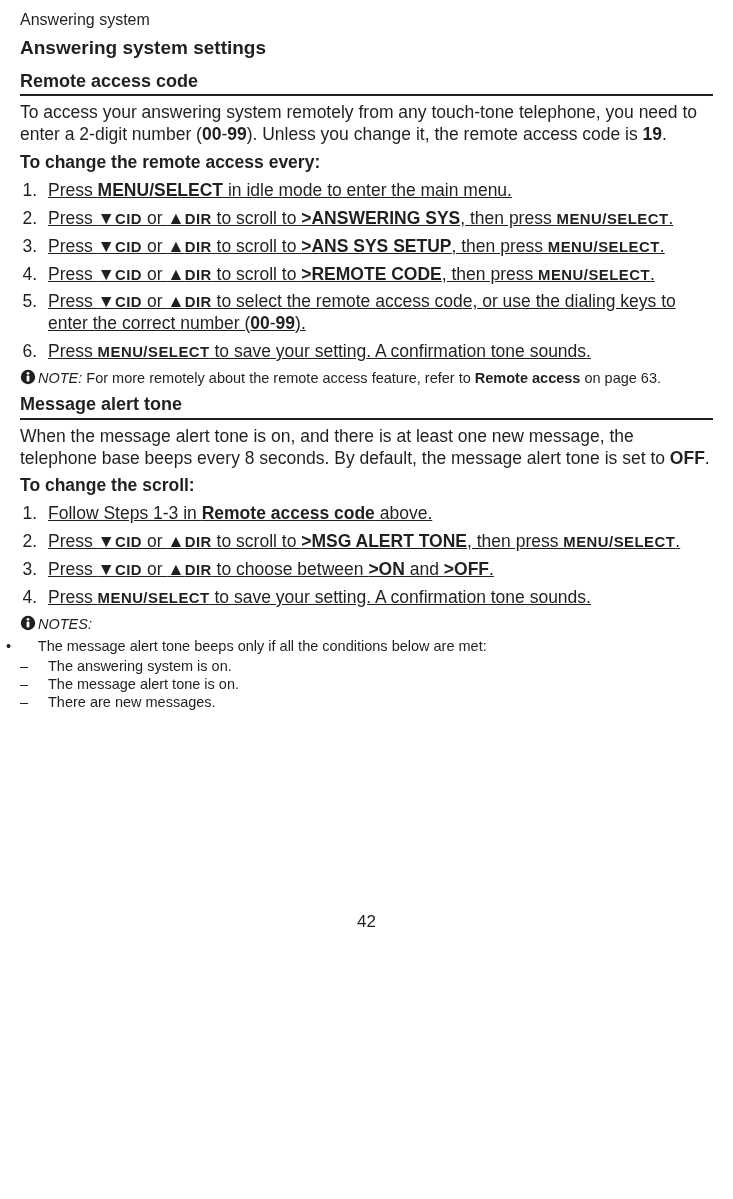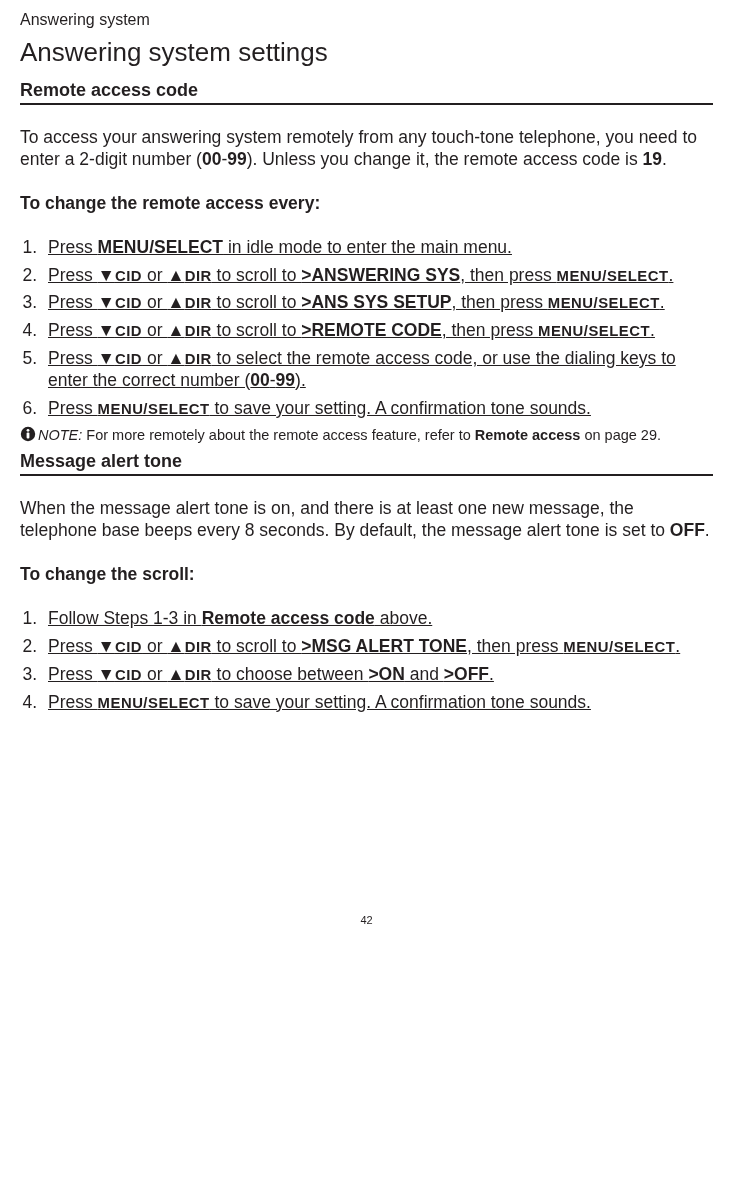--- a/index.html
+++ b/index.html
@@ -9,32 +9,32 @@
     width: 733px;
     padding: 10px 20px 20px 20px;
     box-sizing: border-box;
     font-size: 17.5px;
     line-height: 1.25;
   }
   .section-header {
     font-size: 16px;
   }
   h1.title {
-    font-size: 26px;
-    font-weight: normal;
+    font-size: 19px;
+    font-weight: bold;
     margin: 6px 0 10px 0;
   }
   h2.sub {
     font-size: 18px;
     font-weight: bold;
     margin: 4px 0 4px 0;
     border-bottom: 2px solid #231f20;
     padding-bottom: 2px;
   }
-  p { margin: 22px 0; }
+  p { margin: 6px 0; }
   .bold { font-weight: bold; }
   ol.steps {
     margin: 4px 0 4px 0;
     padding-left: 22px;
   }
   ol.steps > li {
     margin-bottom: 6px;
     padding-left: 6px;
     text-decoration: underline;
   }
@@ -79,21 +79,21 @@
   .info-icon {
     display: inline-block;
     width: 16px; height: 16px;
     vertical-align: -2px;
     margin-right: 2px;
   }
   .arrow { font-family: Arial, sans-serif; }
   .pagenum {
     text-align: center;
     margin-top: 200px;
-    font-size: 11px;
+    font-size: 17px;
   }
   .italic-bold { font-style: italic; font-weight: normal; }
 </style>
 </head>
 <body>
 
 <div class="section-header">Answering system</div>
 
 <h1 class="title">Answering system settings</h1>
 
@@ -124,21 +124,21 @@
   <li>
     <span>Press </span><span class="keycaps">MENU/SELECT</span><span> to save your setting. A confirmation tone sounds.</span>
   </li>
 </ol>
 
 <p class="note-line">
   <svg class="info-icon" viewBox="0 0 16 16">
       <circle cx="8" cy="8" r="7.2" fill="#231f20"></circle>
       <circle cx="8" cy="4.3" r="1.4" fill="#fff"></circle>
       <rect x="6.6" y="6.5" width="2.8" height="6" rx="1" fill="#fff"></rect>
-    </svg><span class="italic-bold">NOTE:</span><span> For more remotely about the remote access feature, refer to </span><span class="bold">Remote access</span><span> on page 29.</span>
+    </svg><span class="italic-bold">NOTE:</span><span> For more remotely about the remote access feature, refer to </span><span class="bold">Remote access</span><span> on page 63.</span>
 </p>
 
 <h2 class="sub">Message alert tone</h2>
 
 <p>
   <span>When the message alert tone is on, and there is at least one new message, the telephone base beeps every 8 seconds. By default, the message alert tone is set to </span><span class="bold">OFF</span><span>.</span>
 </p>
 
 <p class="bold">To change the scroll:</p>
 
@@ -151,17 +151,32 @@
   </li>
   <li>
     <span>Press </span><span class="arrow">▼</span><span class="keycaps">CID</span><span> or </span><span class="arrow">▲</span><span class="keycaps">DIR</span><span> to choose between </span><span class="bold">&gt;ON</span><span> and </span><span class="bold">&gt;OFF</span><span>.</span>
   </li>
   <li>
     <span>Press </span><span class="keycaps">MENU/SELECT</span><span> to save your setting. A confirmation tone sounds.</span>
   </li>
 </ol>
 
 <div class="notes-block">
+  <p style="margin:4px 0;">
+    <svg class="info-icon" viewBox="0 0 16 16">
+        <circle cx="8" cy="8" r="7.2" fill="#231f20"></circle>
+        <circle cx="8" cy="4.3" r="1.4" fill="#fff"></circle>
+        <rect x="6.6" y="6.5" width="2.8" height="6" rx="1" fill="#fff"></rect>
+      </svg><span class="italic-bold">NOTES:</span>
+  </p>
   <ul>
+    <li>
+      <span>The message alert tone beeps only if all the conditions below are met:</span>
+      <ul class="sublist">
+        <li><span>The answering system is on.</span></li>
+        <li><span>The message alert tone is on.</span></li>
+        <li><span>There are new messages.</span></li>
+      </ul>
+    </li>
   </ul>
 </div>
 
 <div class="pagenum">42</div>
 
 </body></html>

